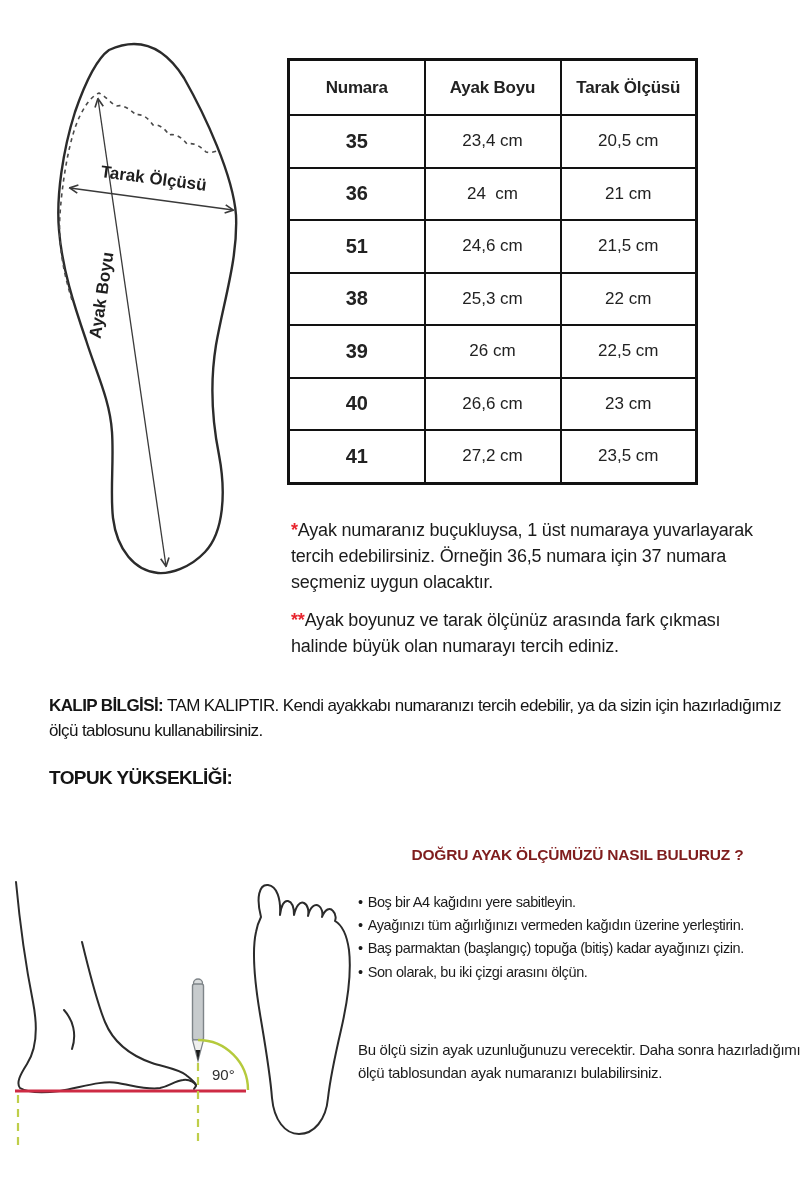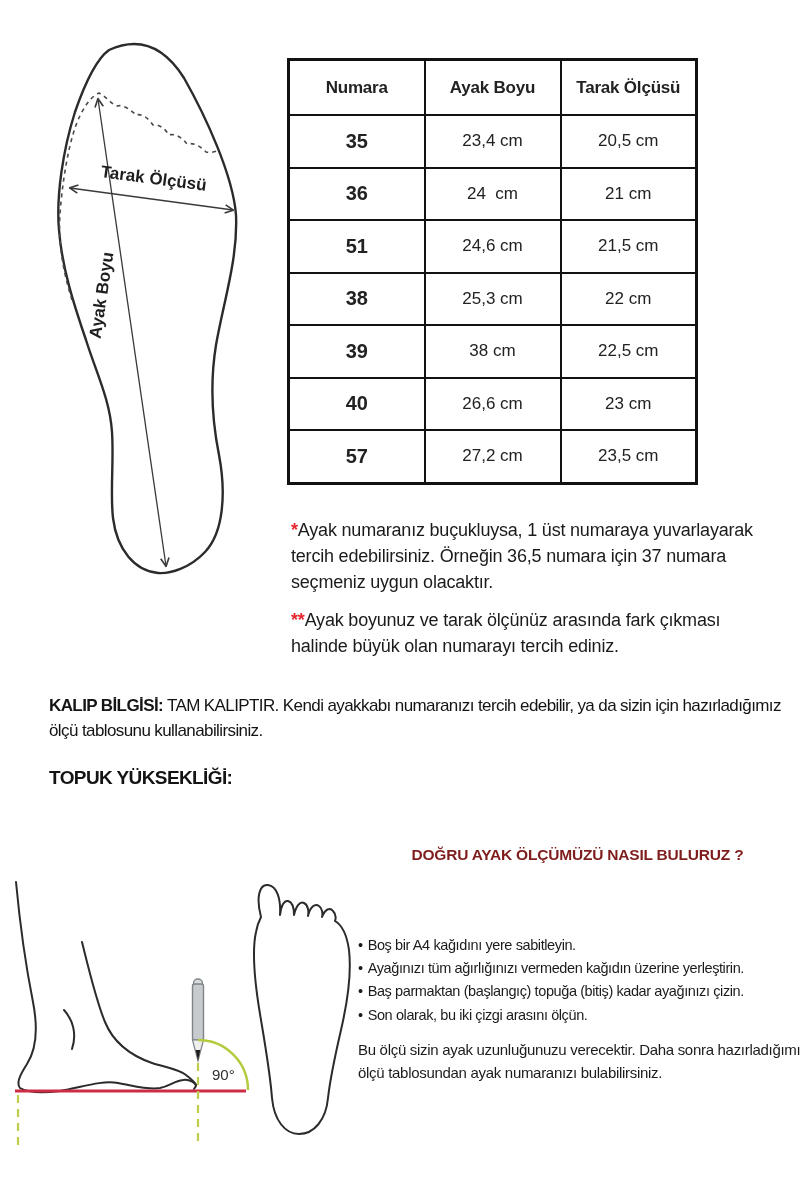--- a/index.html
+++ b/index.html
@@ -29,21 +29,21 @@
   
   .kalip{position:absolute;left:49px;top:676px;width:742px;font-size:17px;line-height:25px;
          letter-spacing:-0.6px;color:#141414;}
   .kalip b{font-weight:bold;}
   .topuk{position:absolute;left:49px;top:748px;font-size:19px;font-weight:bold;
          letter-spacing:-0.6px;color:#141414;}
 
   
   .measure-title{position:absolute;left:355px;top:846px;width:445px;text-align:center;
          font-size:15.5px;font-weight:bold;letter-spacing:-0.2px;color:#7f1d1d;}
-  .bullets{position:absolute;left:358px;top:934px;font-size:14.5px;line-height:23.2px;
+  .bullets{position:absolute;left:358px;top:891px;font-size:14.5px;line-height:23.2px;
          letter-spacing:-0.4px;color:#1b1b1b;white-space:nowrap;}
   .bullets .dot{margin-right:5px;}
   .measure-footer{position:absolute;left:358px;top:1038px;width:452px;font-size:15px;
          line-height:23px;letter-spacing:-0.3px;color:#1b1b1b;}
 
   .measure-svg{position:absolute;left:0px;top:858px;}
 </style>
 </head>
 <body>
 
@@ -109,30 +109,30 @@
         <td class="val">24,6 cm</td>
         <td class="val">21,5 cm</td>
       </tr>
       <tr>
         <td class="num">38</td>
         <td class="val">25,3 cm</td>
         <td class="val">22 cm</td>
       </tr>
       <tr>
         <td class="num">39</td>
-        <td class="val">38 cm</td>
+        <td class="val">26 cm</td>
         <td class="val">22,5 cm</td>
       </tr>
       <tr>
         <td class="num">40</td>
         <td class="val">26,6 cm</td>
         <td class="val">23 cm</td>
       </tr>
       <tr>
-        <td class="num">57</td>
+        <td class="num">41</td>
         <td class="val">27,2 cm</td>
         <td class="val">23,5 cm</td>
       </tr>
     </tbody>
   </table>
 
   <div class="notes">
     <p><span class="red-star">*</span><span>Ayak numaranız buçukluysa, 1 üst numaraya yuvarlayarak tercih edebilirsiniz. Örneğin 36,5 numara için 37 numara seçmeniz uygun olacaktır.</span></p>
     <p><span class="red-star">**</span><span>Ayak boyunuz ve tarak ölçünüz arasında fark çıkması halinde büyük olan numarayı tercih ediniz.</span></p>
   </div>

